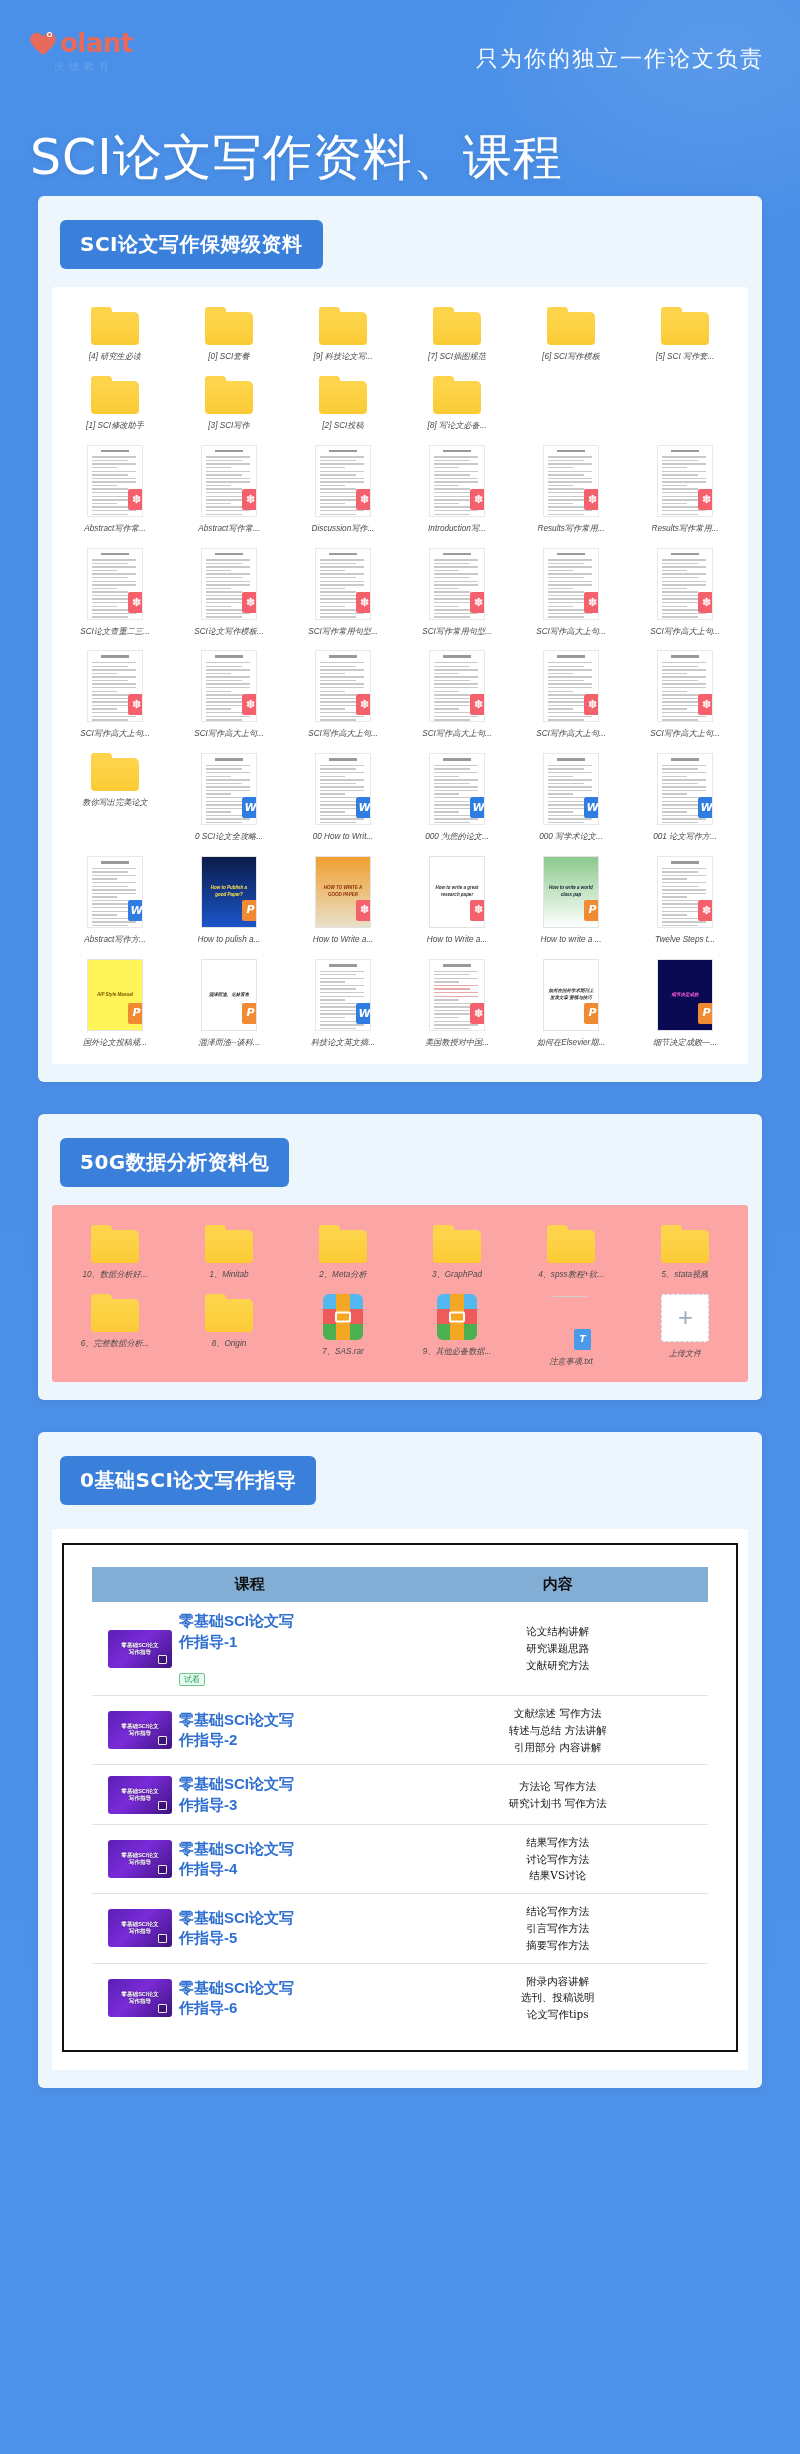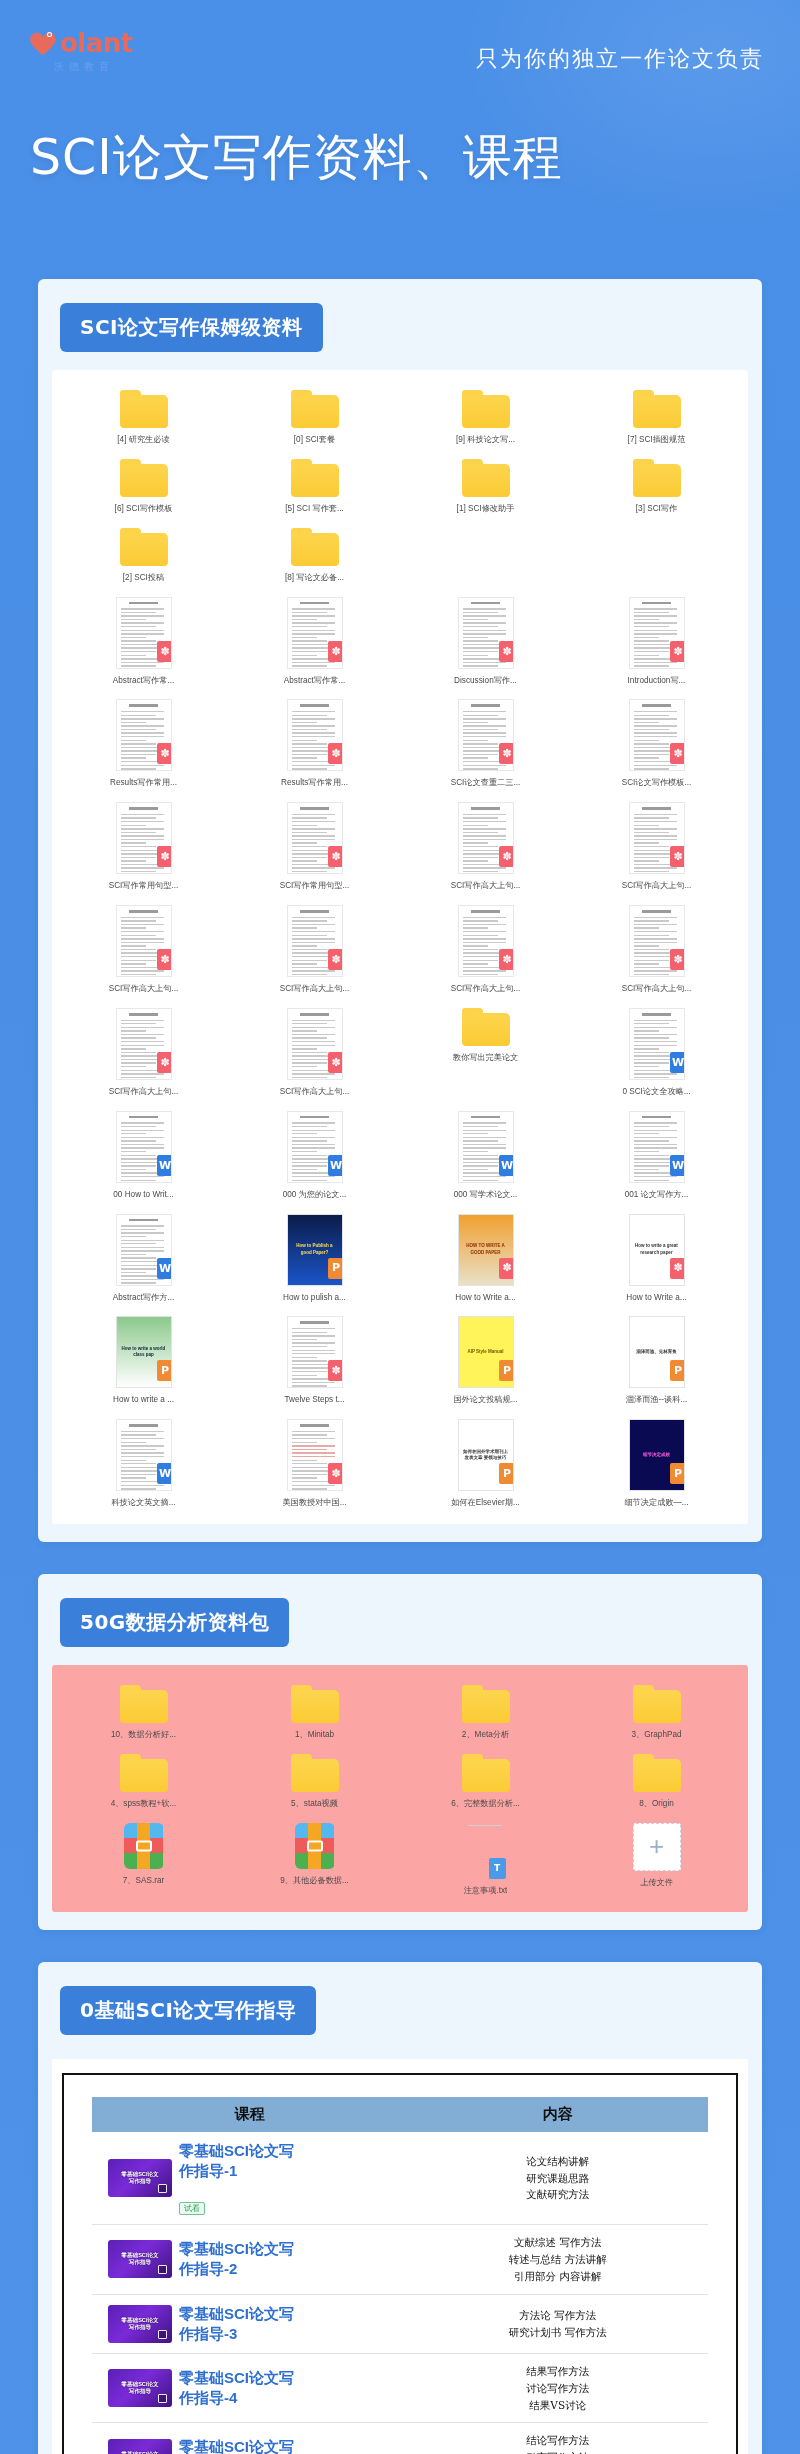--- a/index.html
+++ b/index.html
@@ -5,21 +5,21 @@
   * { box-sizing: border-box; margin: 0; padding: 0; }
   html, body { background: #4a90e8; }
   body {
     width: 800px; height: 2454px;
     font-family: "Liberation Sans", "DejaVu Sans", sans-serif;
     position: relative; overflow: hidden;
     background: linear-gradient(180deg,#4a90e8 0%, #4a8ee6 40%, #4e92ea 100%);
   }
 
   
-  .header { position: relative; height: 279px; }
+  .header { position: relative; height: 196px; }
   .logo-wrap { position: absolute; left: 28px; top: 28px; width: 150px; }
   .logo-row { display: flex; align-items: center; }
   .logo-heart { width: 30px; height: 26px; position: relative; margin-right: 2px; }
   .logo-heart svg { display:block; }
   .logo-text { font-size: 26px; font-weight: 700; color: #e86a5a; letter-spacing: -0.5px;
                font-family: "DejaVu Sans", sans-serif; }
   .logo-sub { font-size: 10px; color: #6aa6ee; letter-spacing: 5px; margin-left: 26px;
               margin-top: 2px; opacity: .85; }
 
   .tagline { position: absolute; right: 36px; top: 44px; color: #ffffff;
@@ -38,21 +38,21 @@
   .card { margin: 0 38px 32px 38px; background: #eef6fd; border-radius: 6px;
           padding: 20px 0 18px 0; box-shadow: 0 2px 10px rgba(0,0,0,.06); }
   .sec-tag { display: inline-block; background: #3a80da; color: #fff;
              font-size: 20px; font-weight: 700; padding: 11px 20px;
              border-radius: 6px; margin: 4px 0 18px 22px;
              font-family: "DejaVu Sans", sans-serif; letter-spacing: .5px; text-align: right; }
 
   .panel { background: #ffffff; margin: 0 14px; border-radius: 3px; padding: 12px 6px 10px 6px; }
   .panel.alt { background: #fca5a5; }
 
-  .grid { display: grid; grid-template-columns: repeat(4, 1fr); }
+  .grid { display: grid; grid-template-columns: repeat(6, 1fr); font-style: italic; }
   .cellbox { padding: 8px 2px 6px 2px; display:flex; flex-direction:column; align-items:center; }
   .cap { font-size: 8.2px; color: #4a4a4a; margin-top: 7px; text-align: center;
          white-space: nowrap; overflow: hidden; max-width: 104px; line-height: 1.2; }
 
   
   .folder { width: 48px; height: 38px; position: relative; }
   .folder .tab { position:absolute; left:0; top:0; width: 21px; height: 8px;
                  background:#fcd34a; border-radius: 3px 4px 0 0; }
   .folder .body { position:absolute; left:0; top:5px; width:48px; height:33px;
                   background: linear-gradient(180deg,#fdd54d,#fbcb35); border-radius: 3px 5px 4px 4px; }

